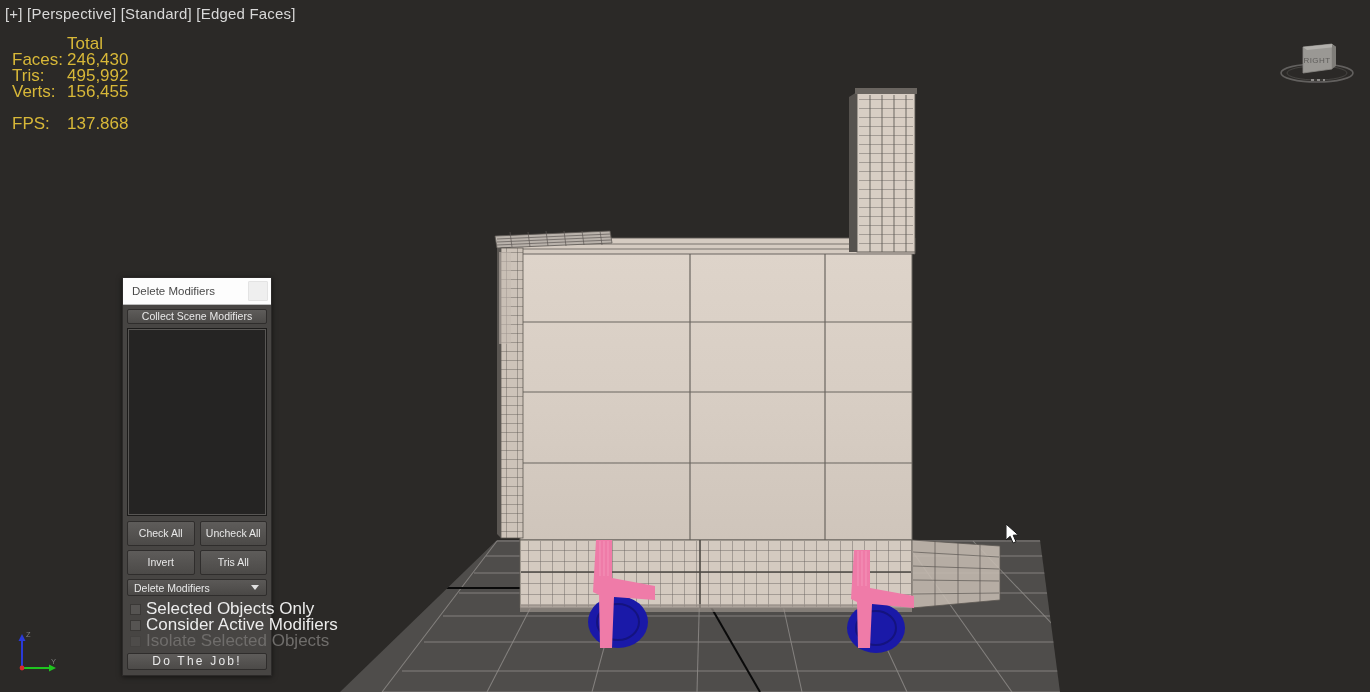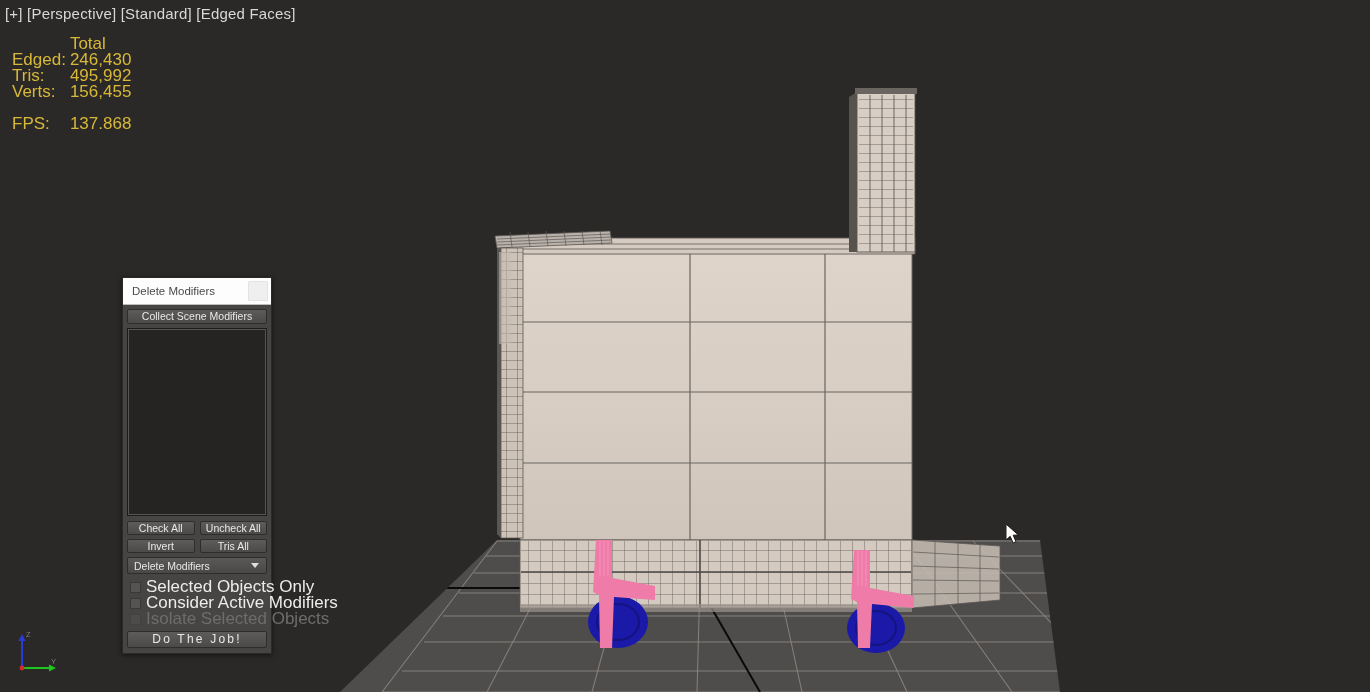--- a/index.html
+++ b/index.html
@@ -111,21 +111,21 @@
 
   .panel-body {
     padding: 4px 4px 5px 4px;
     background: #474543;
   }
 
   .mbtn {
     display: block;
     width: 100%;
     box-sizing: border-box;
-    height: 14px;
+    height: 25px;
     line-height: 13px;
     background: linear-gradient(#5e5c5a, #4c4a48);
     border: 1px solid #2f2d2c;
     border-radius: 2px;
     color: #e9e9e9;
     font-size: 10.5px;
     font-family: "Liberation Sans", sans-serif;
     text-align: center;
     padding: 0;
     cursor: default;
@@ -364,21 +364,21 @@
   <div id="vp-label">[+] [Perspective] [Standard] [Edged Faces]</div>
 
   <div id="stats">
     <table>
       <tbody>
           <tr>
         <td class="lbl"></td>
         <td class="val">Total</td>
       </tr>
       <tr>
-        <td class="lbl">Edged:</td>
+        <td class="lbl">Faces:</td>
         <td class="val">246,430</td>
       </tr>
       <tr>
         <td class="lbl">Tris:</td>
         <td class="val">495,992</td>
       </tr>
       <tr>
         <td class="lbl">Verts:</td>
         <td class="val">156,455</td>
       </tr>
@@ -402,20 +402,37 @@
       </g>
       <g>
         <path d="M8,40 L36,40" stroke="#1fc41f" stroke-width="2" fill="none"></path>
         <polygon points="42,40 35,36.5 35,43.5" fill="#1fc41f"></polygon>
         <text x="37" y="36" font-family="Liberation Sans, sans-serif" font-size="7.5" fill="#7f7f7f">Y</text>
       </g>
       <circle cx="8" cy="40" r="2.4" fill="#d82a2a"></circle>
     </svg>
   </div>
 
+  <div id="viewcube">
+    <svg width="90" height="56" viewBox="0 0 90 56">
+      <ellipse cx="45" cy="41" rx="36" ry="9" fill="none" stroke="#6c6a68" stroke-width="1.6" opacity="0.85"></ellipse>
+      <ellipse cx="45" cy="41" rx="30" ry="7" fill="none" stroke="#585654" stroke-width="1" opacity="0.6"></ellipse>
+      <g>
+        <polygon points="31,15 60,12 60,37 31,41" fill="#9a9894" stroke="#8b8985" stroke-width="0.8"></polygon>
+        <polygon points="31,15 60,12 64,15 35,18" fill="#b2b0ac"></polygon>
+        <polygon points="60,12 64,15 64,34 60,37" fill="#7f7d79"></polygon>
+        <text x="45" y="31" text-anchor="middle" font-family="Liberation Sans, sans-serif" font-size="8" fill="#5e5c5a" letter-spacing="0.4">RIGHT</text>
+      </g>
+      <g stroke="#cfcdcb" stroke-width="1.5" opacity="0.75">
+        <path d="M39,48 L42,48"></path>
+        <path d="M45,48 L48,48"></path>
+        <path d="M51,48 L53,48"></path>
+      </g>
+    </svg>
+  </div>
 
   <div id="cursor">
     <svg width="16" height="22" viewBox="0 0 16 22">
       <polygon points="0,0 0,16 4.2,12.3 7.1,19 10,17.7 7.2,11.2 12.4,11" fill="#ffffff" stroke="#1a1a1a" stroke-width="1"></polygon>
     </svg>
   </div>
 </div>
 
 <div id="panel">
 

